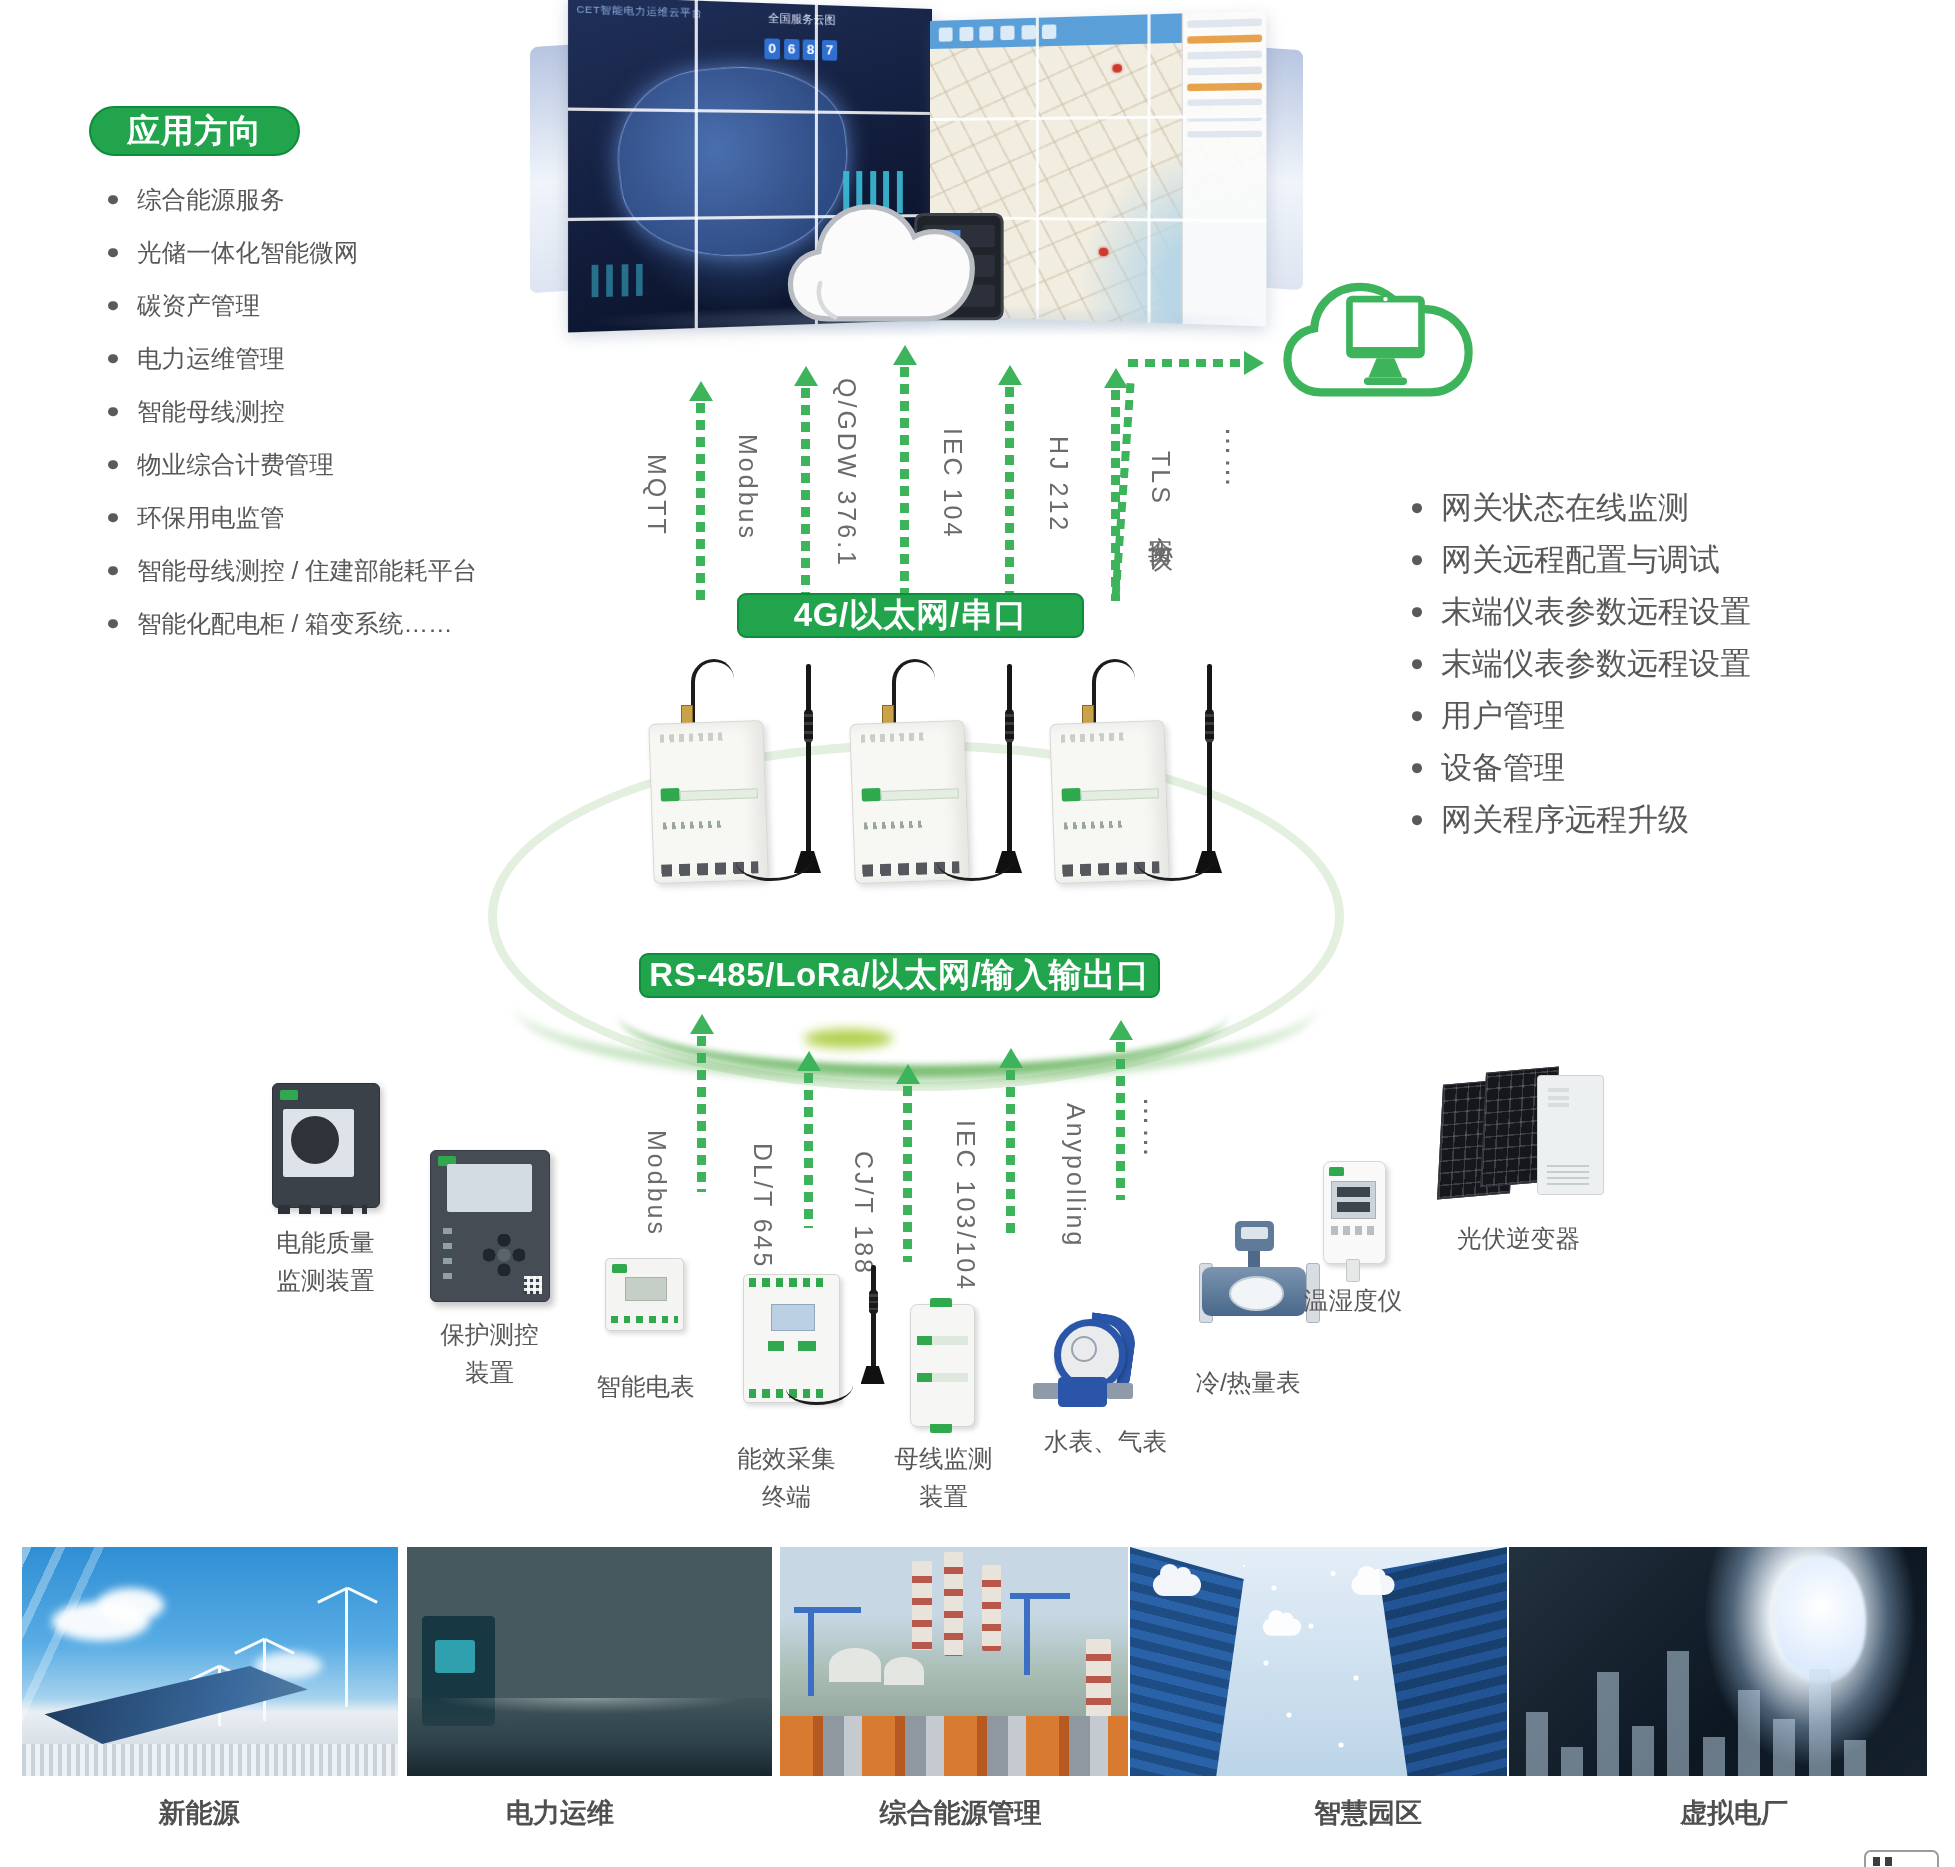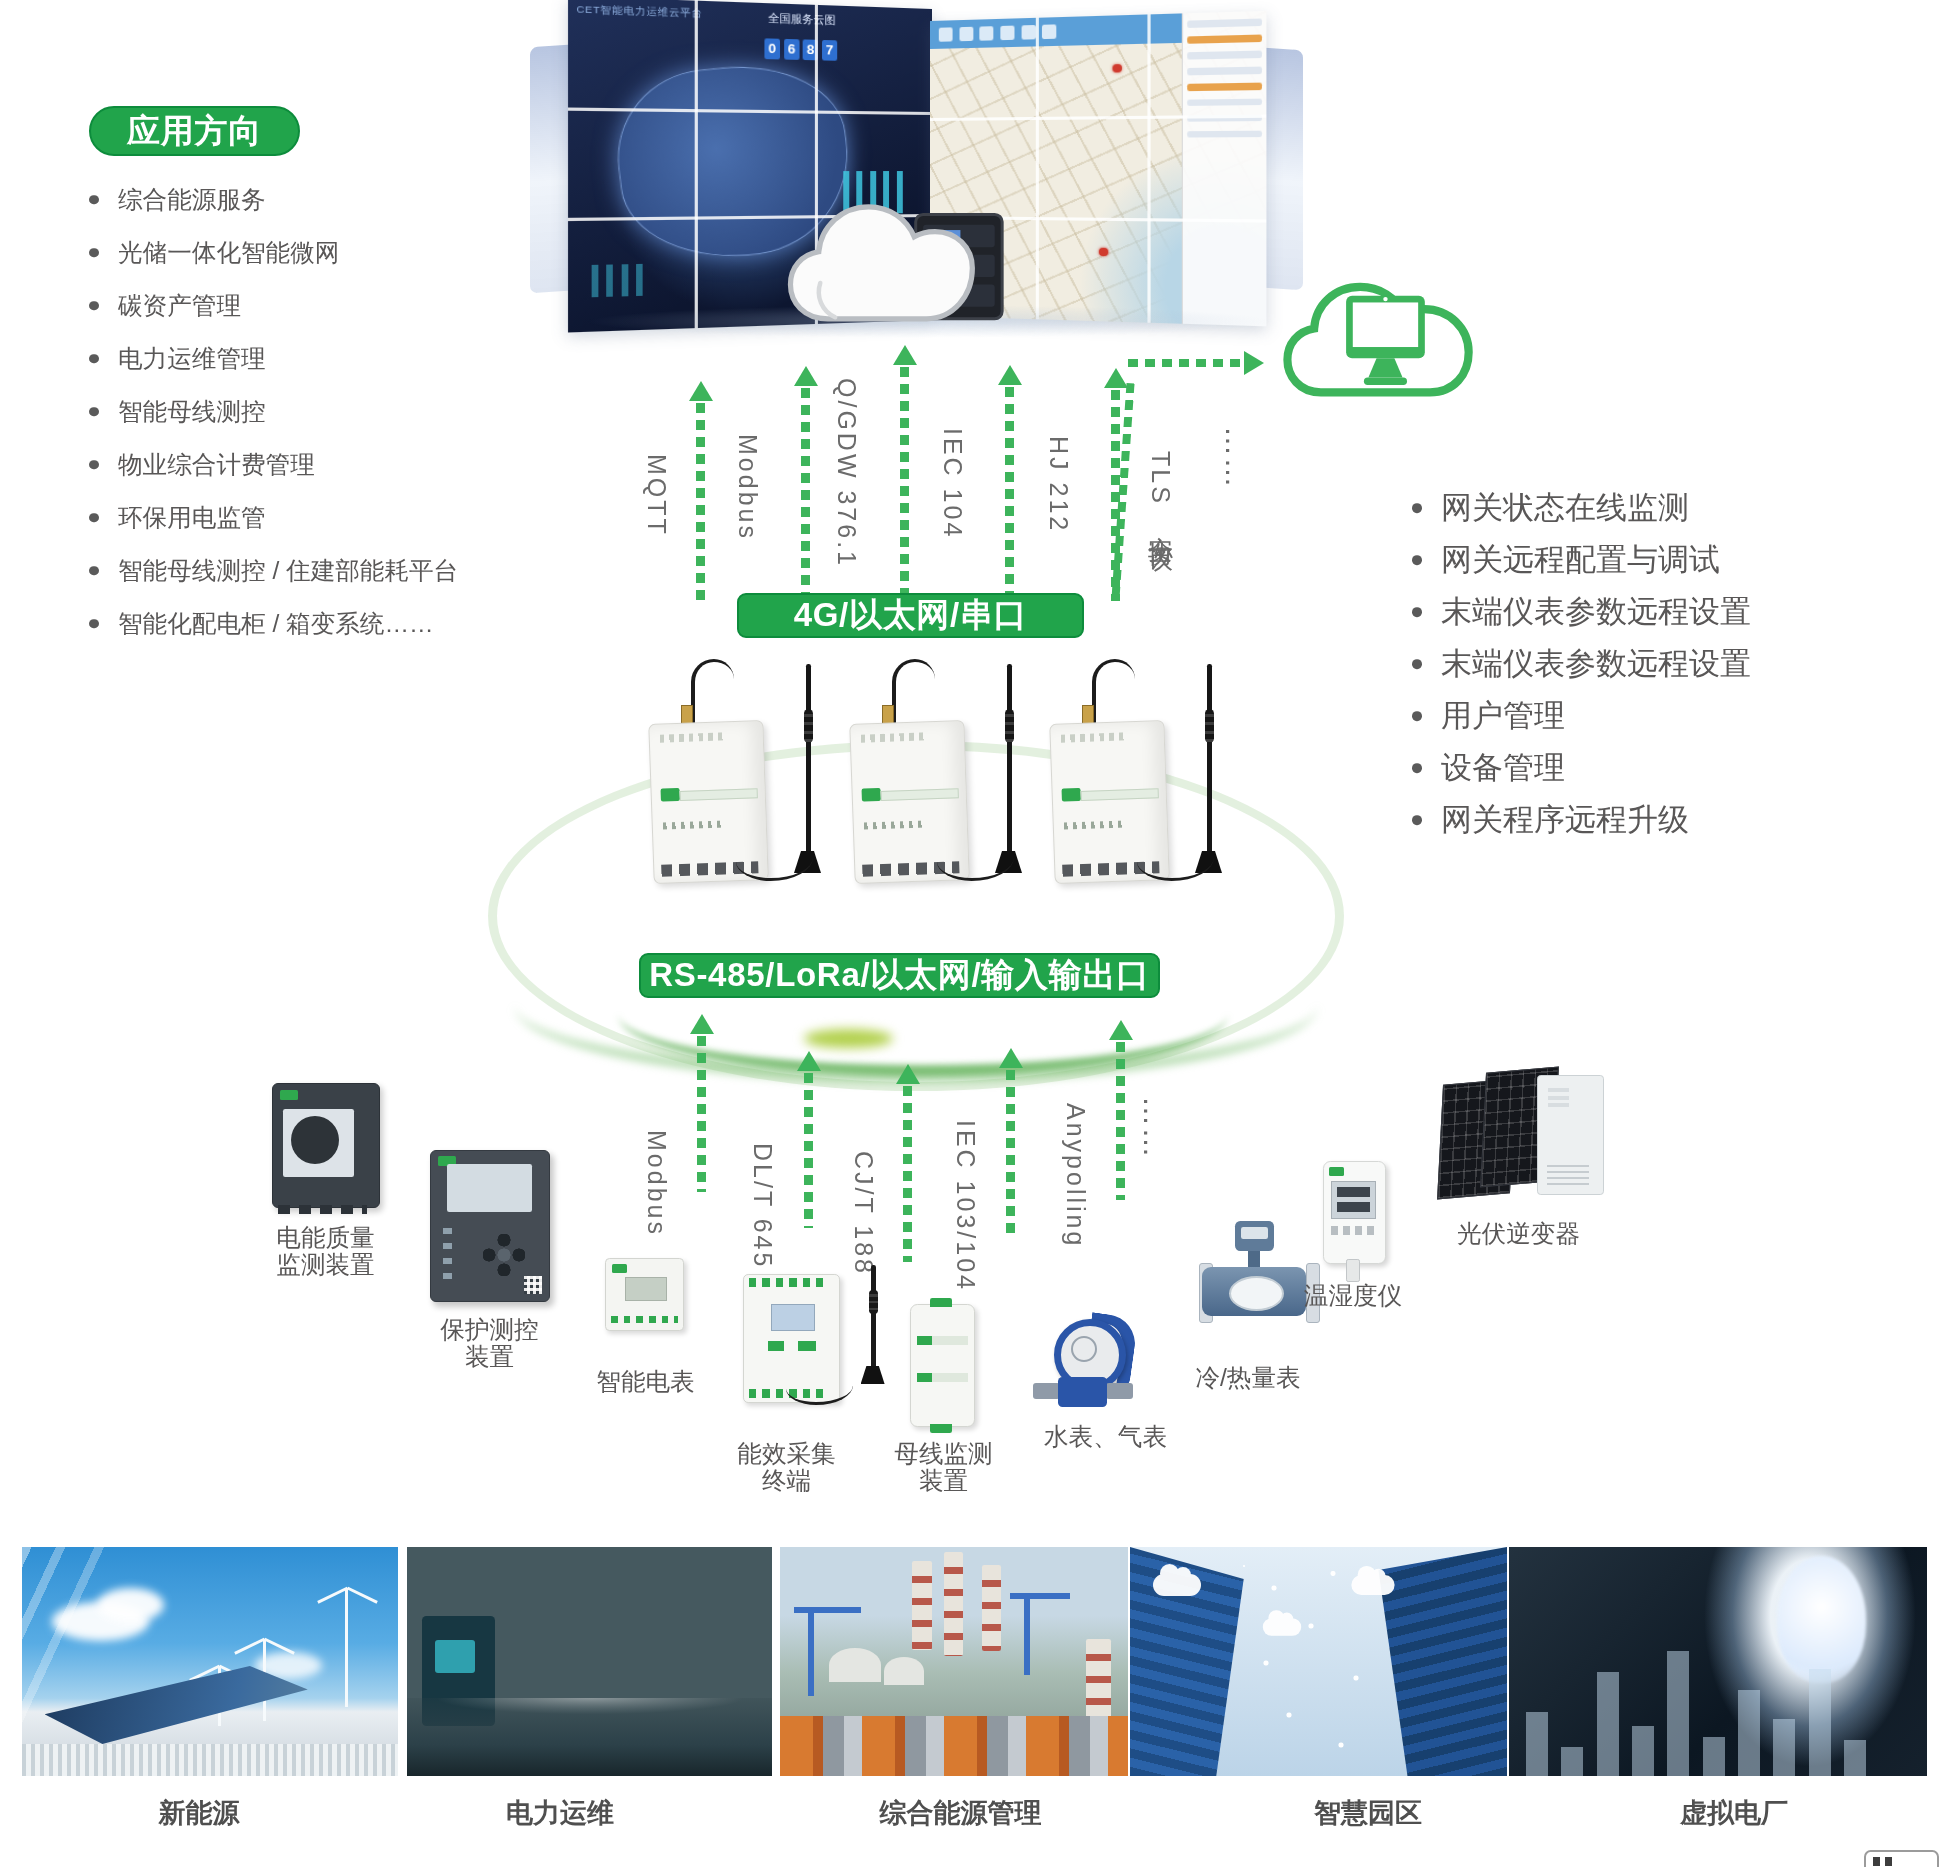--- a/index.html
+++ b/index.html
@@ -89,21 +89,21 @@
   .gw .rod::before{content:"";position:absolute;left:-2.2px;top:45px;width:9.7px;height:34px;
                    background:repeating-linear-gradient(180deg,#161616 0 5.2px,#3c3c3c 5.2px 8.2px);border-radius:4.5px;}
   .gw .rodbase{position:absolute;right:21px;top:192px;width:27px;height:22px;background:#101010;
                clip-path:polygon(26% 0,74% 0,100% 100%,0 100%);}
   .gw .cable{position:absolute;left:88px;top:179px;width:77px;height:40px;border-bottom:3.7px solid #1d1d1d;
              border-radius:0 0 55% 45%;}
   .ismart{position:absolute;left:744px;top:1021px;width:447px;text-align:center;font-size:31px;font-weight:bold;color:#4c4c4c;}
   
   .gcloud{position:absolute;left:1282px;top:272px;}
   
-  .devlabel{position:absolute;font-size:24.6px;line-height:27px;color:#595757;text-align:center;white-space:pre-line;}
+  .devlabel{position:absolute;font-size:24.6px;line-height:38px;color:#595757;text-align:center;white-space:pre-line;}
   .dev-pq{position:absolute;left:272px;top:1083px;width:106px;height:123px;background:#3a4148;border-radius:6px;
           box-shadow:3px 3.7px 6px rgba(0,0,0,.2);border:1.5px solid #2c3238;}
   .dev-pq .scr{position:absolute;left:10.4px;top:25px;width:71px;height:68px;background:#dde3e8;border-radius:2.2px;}
   .dev-pq .scr::before{content:"";position:absolute;left:7.4px;top:7.4px;width:48px;height:48px;border-radius:50%;background:#2d3338;}
   .dev-pq .chip{position:absolute;left:7.4px;top:6px;width:18px;height:10.4px;background:#2fa84e;border-radius:1.5px;}
   .dev-pq .feet{position:absolute;left:4.5px;bottom:-7.4px;width:89px;height:9px;
                 background:repeating-linear-gradient(90deg,#2c3238 0 12px,transparent 12px 21px);}
   .dev-prot{position:absolute;left:430px;top:1150px;width:118px;height:150px;background:#454c54;border-radius:6px;
             border:1.5px solid #343a41;box-shadow:3.7px 4.5px 6.7px rgba(0,0,0,.22);}
   .dev-prot .scr{position:absolute;left:16.4px;top:13.4px;width:85px;height:48px;background:#d3dce2;border-radius:2.2px;}
@@ -234,21 +234,21 @@
   
   .corner-box{position:absolute;left:1864px;top:1850px;width:71px;height:31px;border:2.2px solid #9b9b9b;border-radius:6.7px;background:#fff;}
   .corner-box::before{content:"";position:absolute;left:7.4px;top:4.5px;width:6.7px;height:9px;background:#3d3d3d;box-shadow:12px 0 0 #3d3d3d;}
 </style>
 </head>
 <body>
 
 <div id="canvas">
 
   <div class="banner pill" style="left:89px;top:106px;width:211px;height:50px;font-size:33px;">应用方向</div>
-  <ul class="bullets left-list" style="left:82px;top:173px;width:506px;">
+  <ul class="bullets left-list" style="left:101px;top:173px;width:506px;">
     <li>综合能源服务</li>
     <li>光储一体化智能微网</li>
     <li>碳资产管理</li>
     <li>电力运维管理</li>
     <li>智能母线测控</li>
     <li>物业综合计费管理</li>
     <li>环保用电监管</li>
     <li>智能母线测控 / 住建部能耗平台</li>
     <li>智能化配电柜 / 箱变系统……</li>
   </ul>

